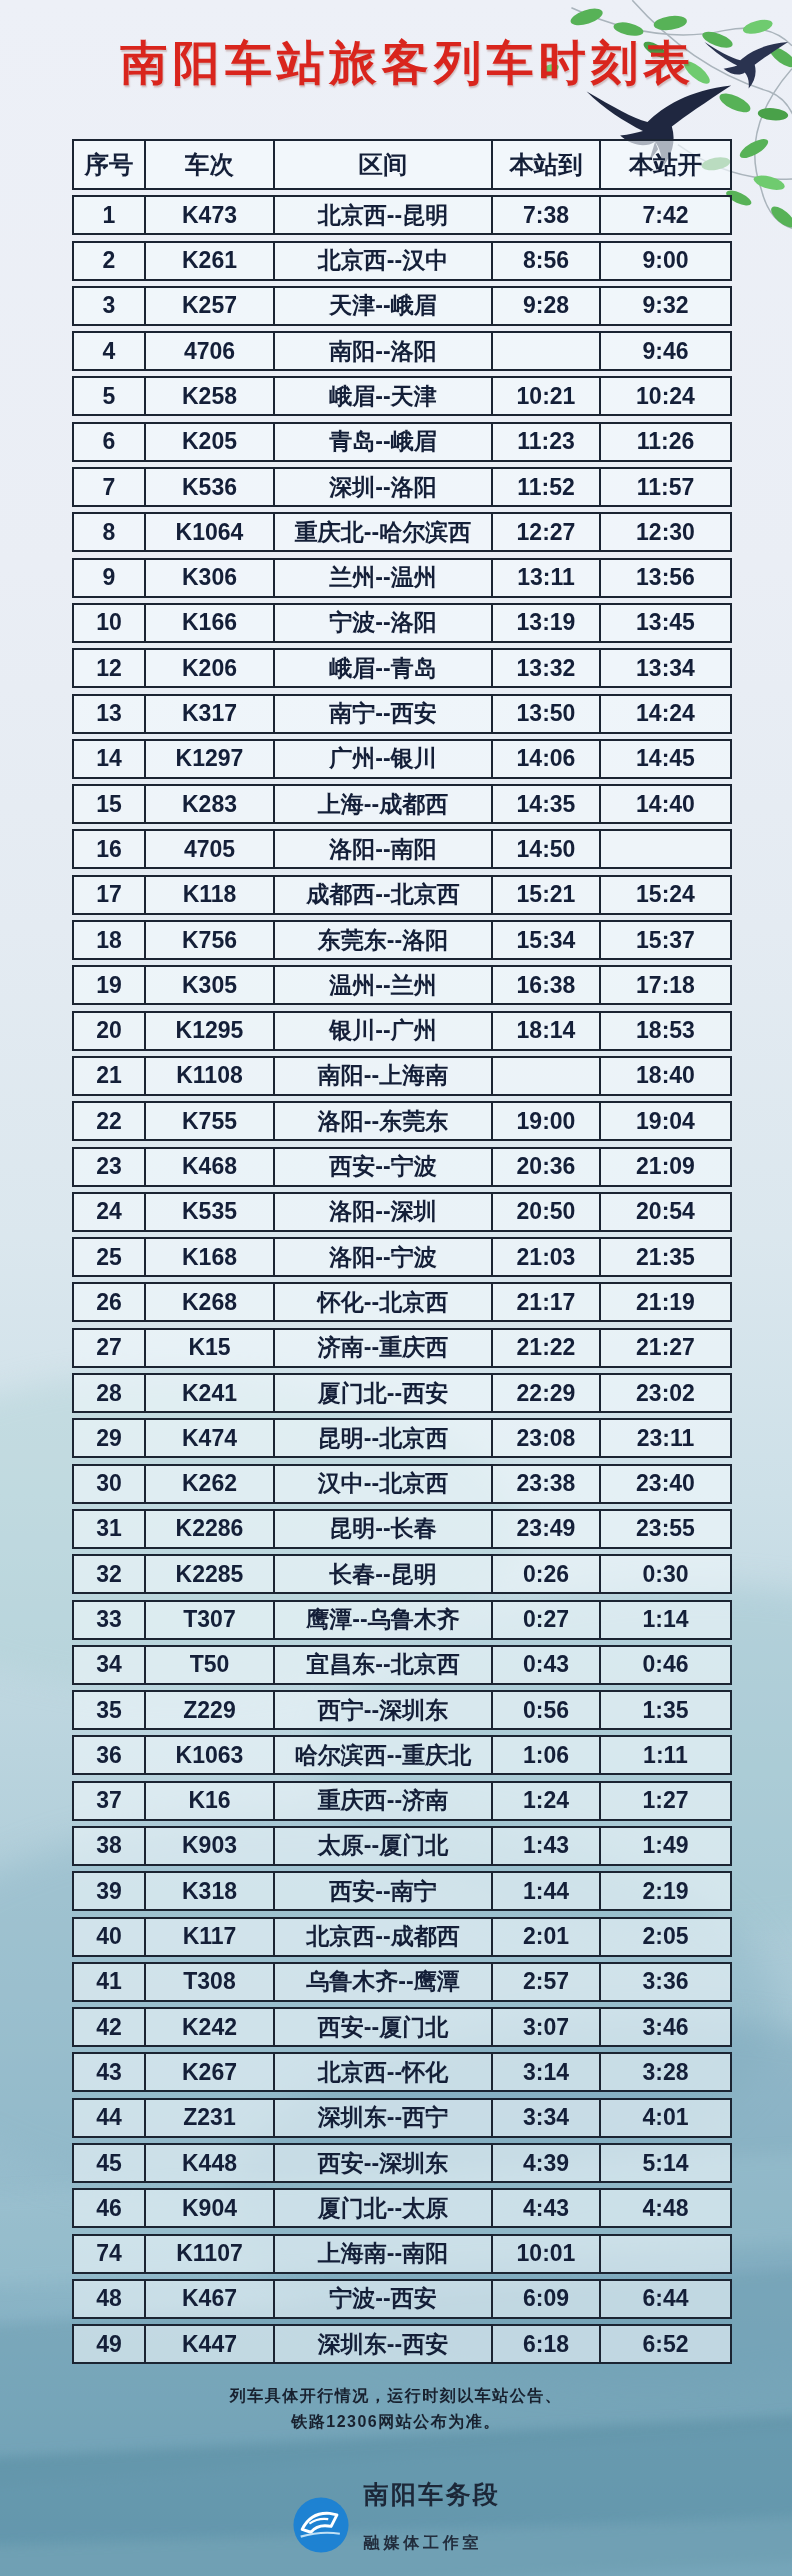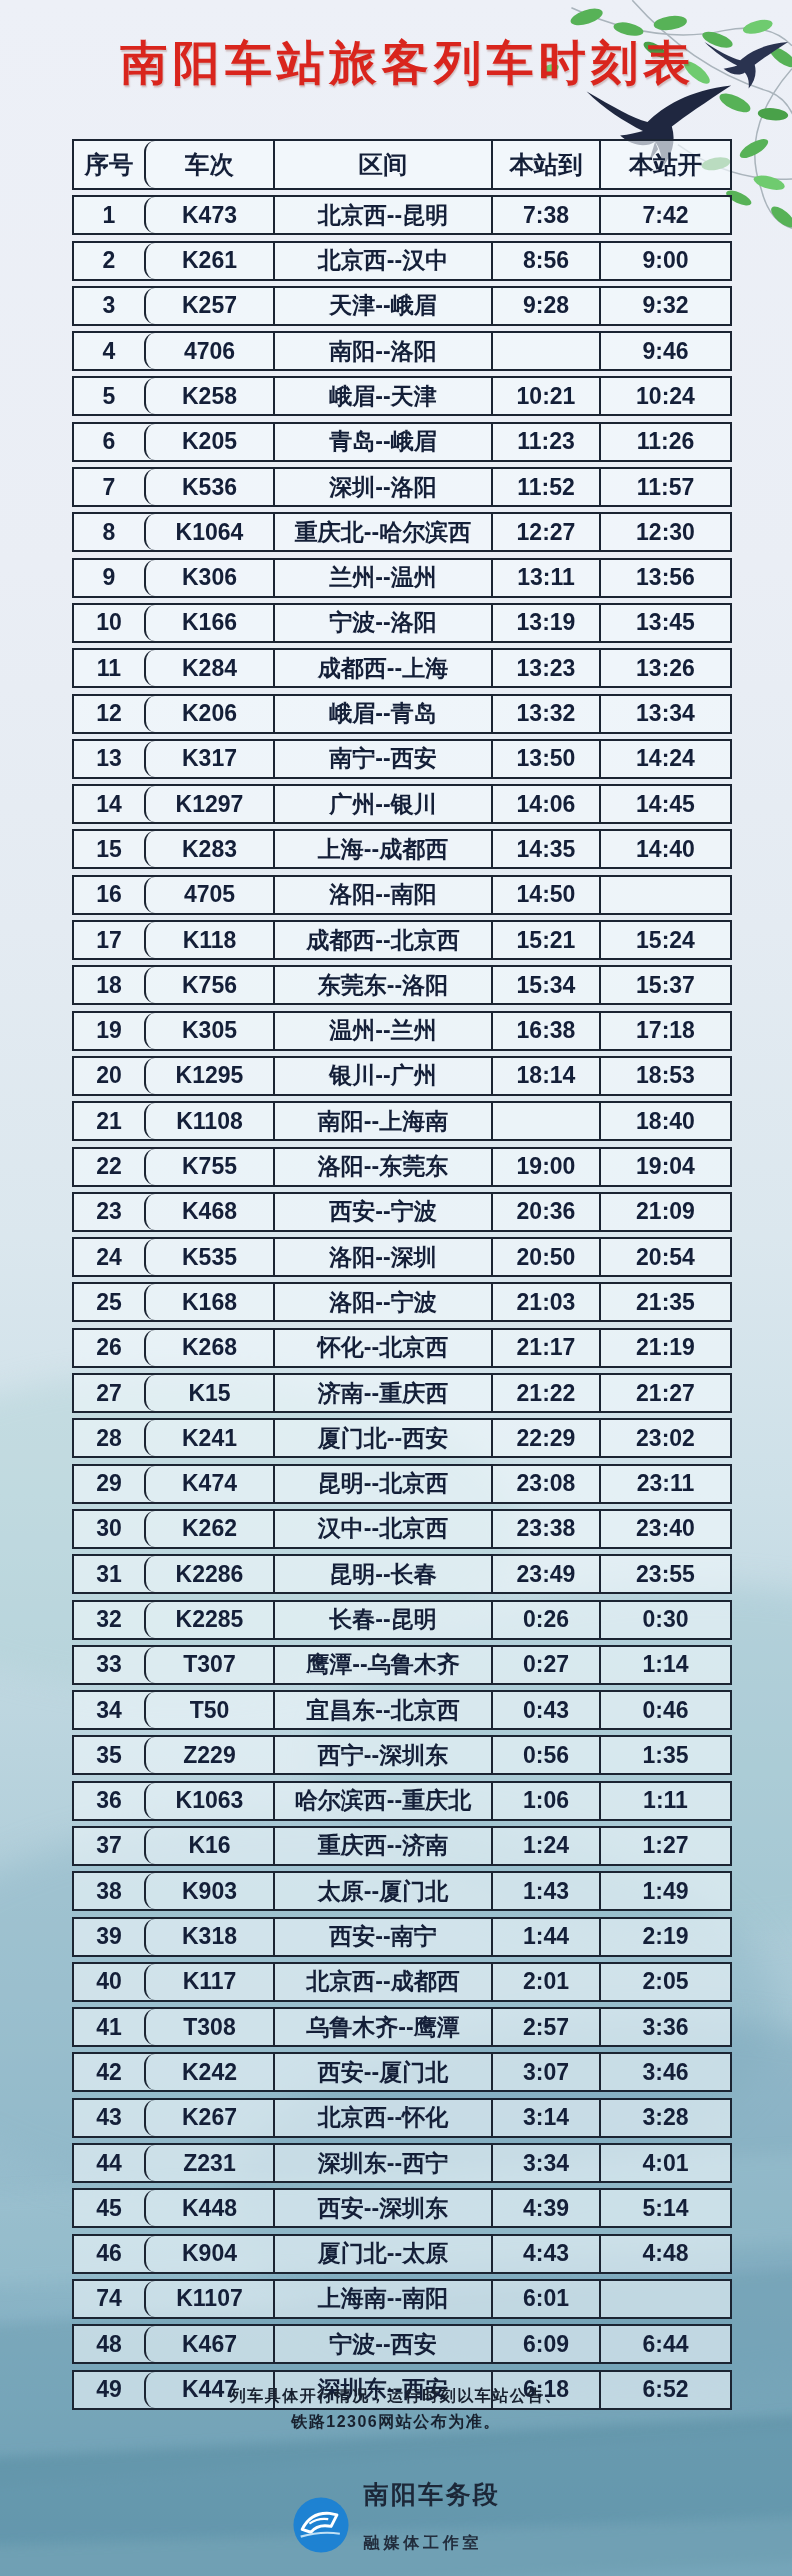--- a/index.html
+++ b/index.html
@@ -54,21 +54,21 @@
   .cell{
     box-sizing:border-box;
     display:flex;align-items:center;justify-content:center;
     color:#141f38;
     font-weight:700;
     font-size:23px;
     overflow:hidden;white-space:nowrap;
   }
   .cell + .cell{border-left:2.3px solid #1b2432;}
   .c0{width:70px;}
-  .c1{width:129px;border-radius:11px;}
+  .c1{width:129px;}
   .c2{width:218px;}
   .c3{width:108px;}
   .c4{flex:1;}
   .thead .cell{font-size:24.4px;}
   
   .footer{
     position:absolute;top:2383px;left:0;width:100%;
     text-align:center;
     color:#18212f;
     font-size:16px;font-weight:700;
@@ -214,27 +214,20 @@
           <div class="cell c4">13:56</div>
         </div>
         <div class="trow">
           <div class="cell c0">10</div>
           <div class="cell c1">K166</div>
           <div class="cell c2">宁波--洛阳</div>
           <div class="cell c3">13:19</div>
           <div class="cell c4">13:45</div>
         </div>
         <div class="trow">
-          <div class="cell c0">11</div>
-          <div class="cell c1">K284</div>
-          <div class="cell c2">成都西--上海</div>
-          <div class="cell c3">13:23</div>
-          <div class="cell c4">13:26</div>
-        </div>
-        <div class="trow">
           <div class="cell c0">12</div>
           <div class="cell c1">K206</div>
           <div class="cell c2">峨眉--青岛</div>
           <div class="cell c3">13:32</div>
           <div class="cell c4">13:34</div>
         </div>
         <div class="trow">
           <div class="cell c0">13</div>
           <div class="cell c1">K317</div>
           <div class="cell c2">南宁--西安</div>
@@ -469,21 +462,21 @@
           <div class="cell c0">46</div>
           <div class="cell c1">K904</div>
           <div class="cell c2">厦门北--太原</div>
           <div class="cell c3">4:43</div>
           <div class="cell c4">4:48</div>
         </div>
         <div class="trow">
           <div class="cell c0">74</div>
           <div class="cell c1">K1107</div>
           <div class="cell c2">上海南--南阳</div>
-          <div class="cell c3">6:01</div>
+          <div class="cell c3">10:01</div>
           <div class="cell c4"></div>
         </div>
         <div class="trow">
           <div class="cell c0">48</div>
           <div class="cell c1">K467</div>
           <div class="cell c2">宁波--西安</div>
           <div class="cell c3">6:09</div>
           <div class="cell c4">6:44</div>
         </div>
         <div class="trow">

